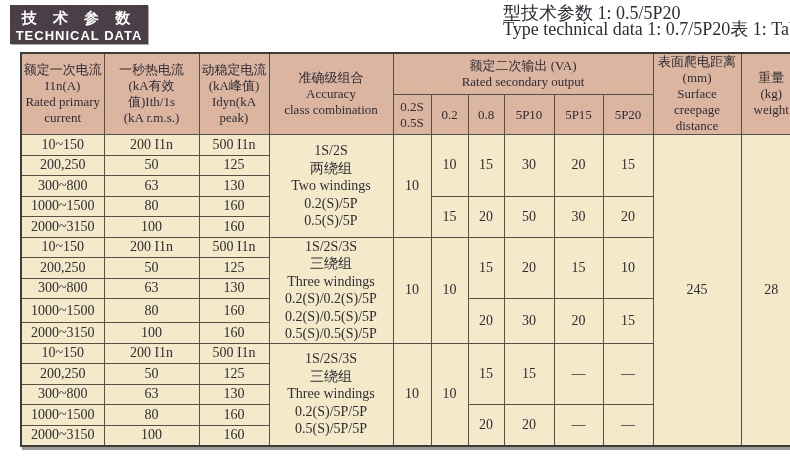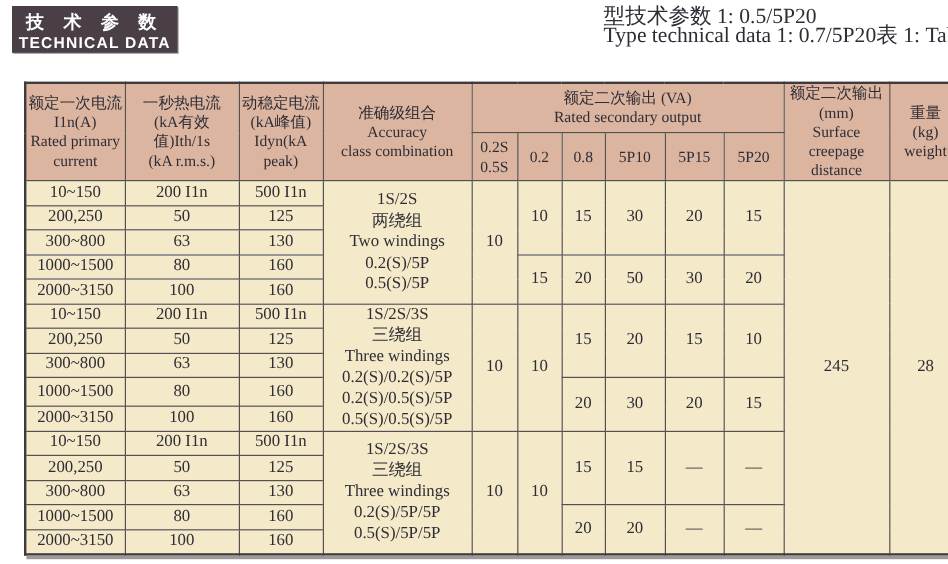--- a/index.html
+++ b/index.html
@@ -4,21 +4,21 @@
 <style>
   * { box-sizing: border-box; }
   html, body { margin: 0; padding: 0; }
   body {
     width: 790px; height: 470px;
     background: #ffffff;
     font-family: "Liberation Serif", "DejaVu Serif", serif;
     color: #2e2d35;
     overflow: hidden;
   }
-  .topbar { position: relative; height: 68px; border-radius: 23px; }
+  .topbar { position: relative; height: 52px; border-radius: 23px; }
   .title-box {
     position: absolute; left: 10px; top: 5px;
     width: 138px; height: 39px;
     background: #4a3f47;
     color: #ffffff; text-align: center;
     font-family: "Liberation Sans", "DejaVu Sans", sans-serif;
     box-shadow: 1px 1px 0 rgba(60,40,40,.4);
   }
   .title-zh { font-size: 15px; font-weight: bold; letter-spacing: 6px; padding-top: 4px; white-space: nowrap; }
   .title-en { font-size: 13px; font-weight: bold; letter-spacing: 1px; }
@@ -97,21 +97,21 @@
 (kA有效值)Ith/1s
 (kA r.m.s.)</th>
       <th rowspan="2" class="pre">动稳定电流
 (kA峰值)
 Idyn(kA peak)</th>
       <th rowspan="2" class="pre">准确级组合
 Accuracy
 class combination</th>
       <th colspan="6" class="pre">额定二次输出 (VA)
 Rated secondary output</th>
-      <th rowspan="2" class="pre">额定二次输出
+      <th rowspan="2" class="pre">表面爬电距离
 (mm)
 Surface creepage
 distance</th>
       <th rowspan="2" class="pre">重量
 (kg)
 weight</th>
     </tr>
     <tr class="h2">
       <th class="pre sub2">0.2S
 0.5S</th>

